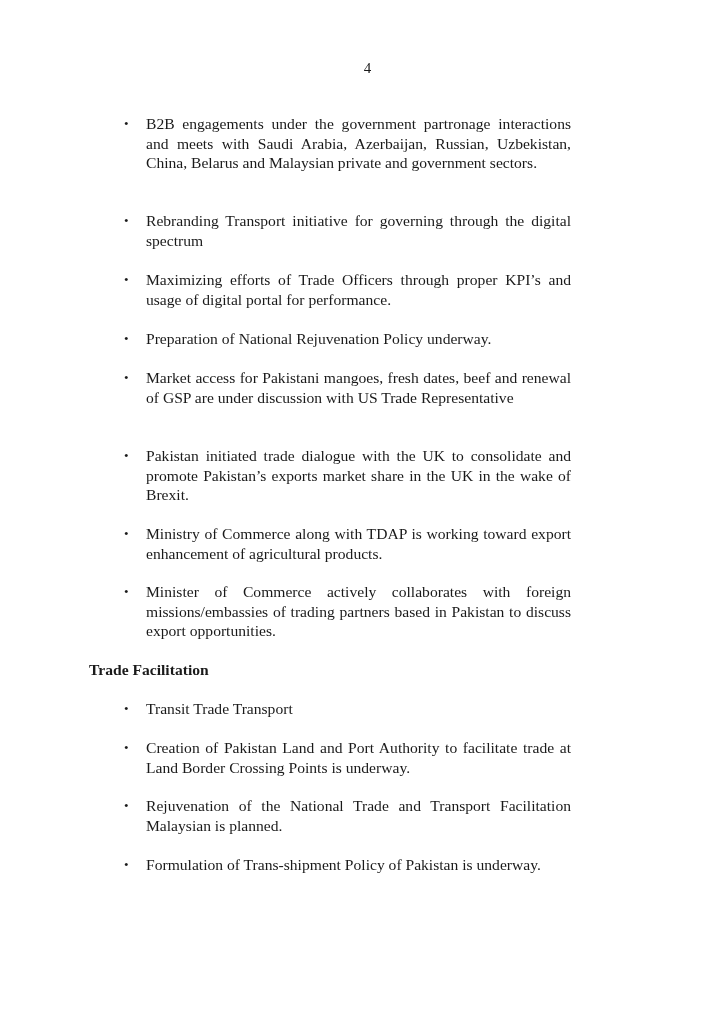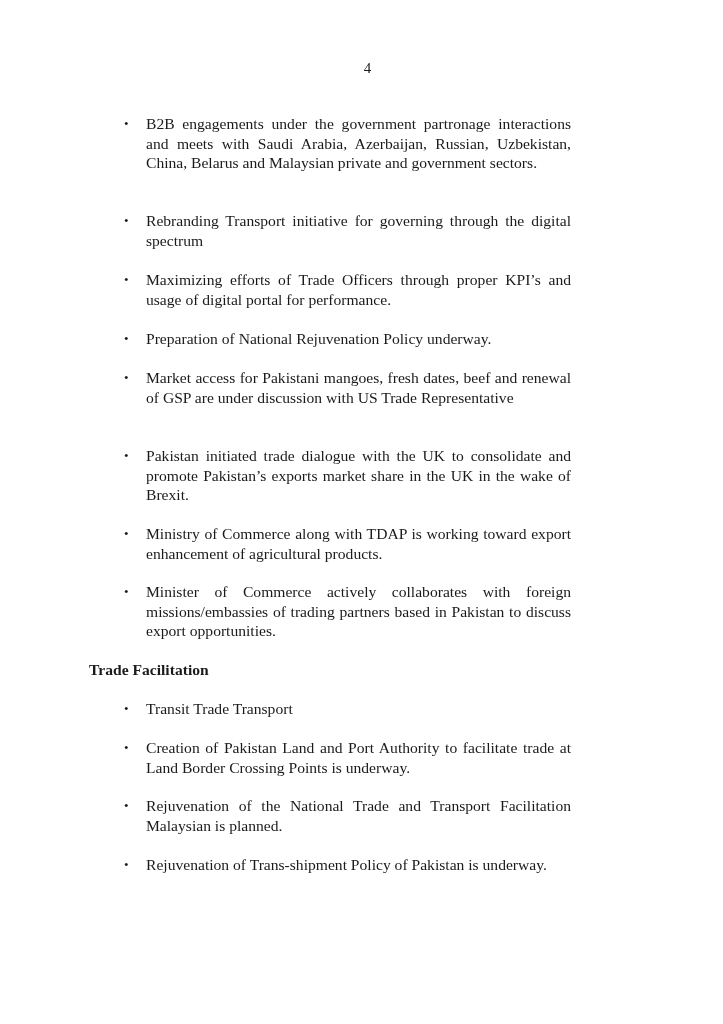--- a/index.html
+++ b/index.html
@@ -112,15 +112,15 @@
   <div class="item" style="top:738px;">
     <span class="bullet">•</span>
     <div class="text">Creation of Pakistan Land and Port Authority to facilitate trade at Land Border Crossing Points is underway.</div>
   </div>
   <div class="item" style="top:796px;">
     <span class="bullet">•</span>
     <div class="text">Rejuvenation of the National Trade and Transport Facilitation Malaysian is planned.</div>
   </div>
   <div class="item" style="top:855px;">
     <span class="bullet">•</span>
-    <div class="text">Rejuvenation of Trans-shipment Policy of Pakistan is underway.</div>
+    <div class="text">Formulation of Trans-shipment Policy of Pakistan is underway.</div>
   </div>
 </div>
 
 </body></html>

